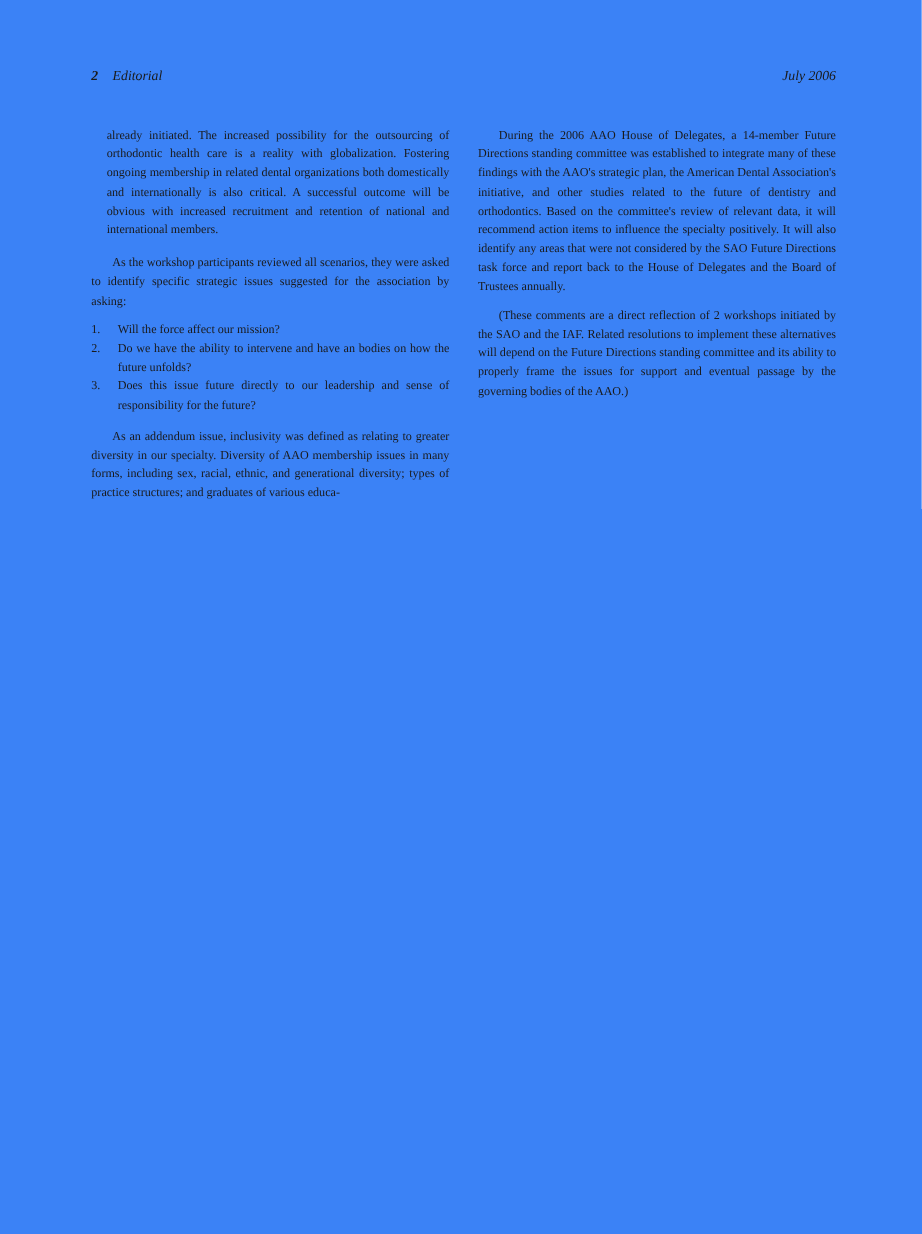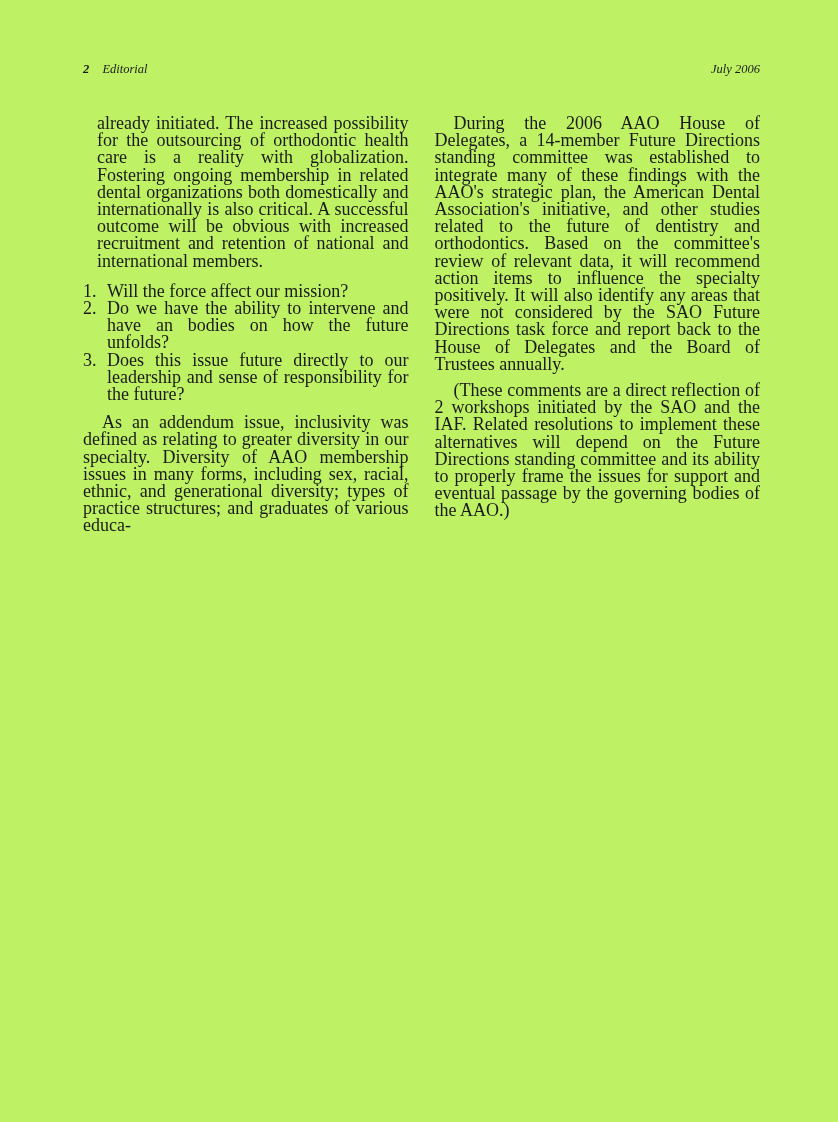--- a/index.html
+++ b/index.html
@@ -4,21 +4,21 @@
 <style>
   html, body {
     margin: 0;
     padding: 0;
     background: #ffffff;
   }
   .page {
     position: relative;
     width: 838px;
     height: 1122px;
-    background: #bef264;
+    background: #3b82f6;
     box-sizing: border-box;
     padding: 62px 78px 0 83px;
     font-family: "Liberation Serif", "DejaVu Serif", serif;
     color: #1a1a1a;
   }
   .page-header {
     display: flex;
     justify-content: space-between;
     align-items: flex-start;
     font-size: 12.5px;
@@ -36,21 +36,21 @@
     font-style: italic;
   }
   .header-right {
     text-align: right;
     font-style: italic;
   }
   .article-body {
     display: flex;
     gap: 26px;
     margin-top: 38px;
-    font-size: 18px;
+    font-size: 11px;
     line-height: 17.2px;
   }
   .col {
     flex: 1 1 0;
     min-width: 0;
     text-align: justify;
   }
   .col p {
     margin: 0 0 9px 0;
   }
@@ -92,20 +92,21 @@
     </div>
     <div class="header-right">
       <div>July 2006</div>
     </div>
   </header>
 
   <main class="article-body">
 
     <section class="col">
       <p class="continued-block">already initiated. The increased possibility for the outsourcing of orthodontic health care is a reality with globalization. Fostering ongoing membership in related dental organizations both domestically and internationally is also critical. A successful outcome will be obvious with increased recruitment and retention of national and international members.</p>
+      <p class="para-indent">As the workshop participants reviewed all scenarios, they were asked to identify specific strategic issues suggested for the association by asking:</p>
 
       <div class="num-list">
         <div class="num-item">
           <span class="num-marker">1.</span>
           <span class="num-text">Will the force affect our mission?</span>
         </div>
         <div class="num-item">
           <span class="num-marker">2.</span>
           <span class="num-text">Do we have the ability to intervene and have an bodies on how the future unfolds?</span>
         </div>

